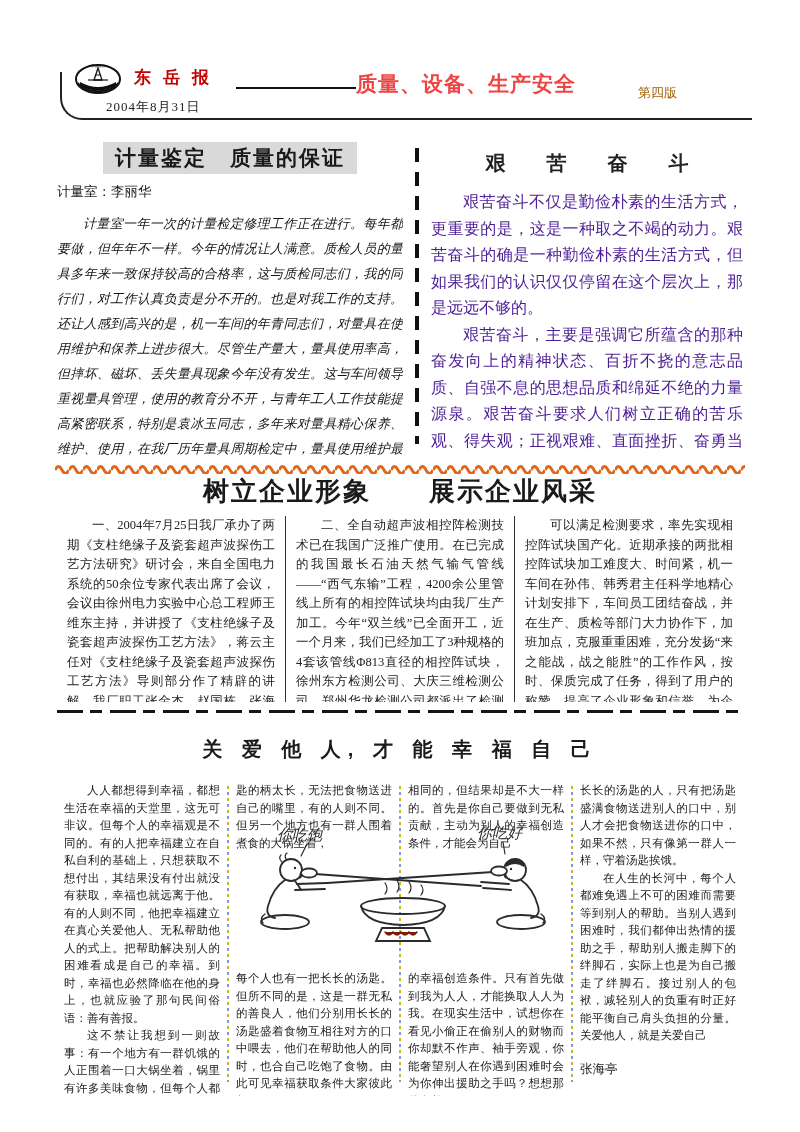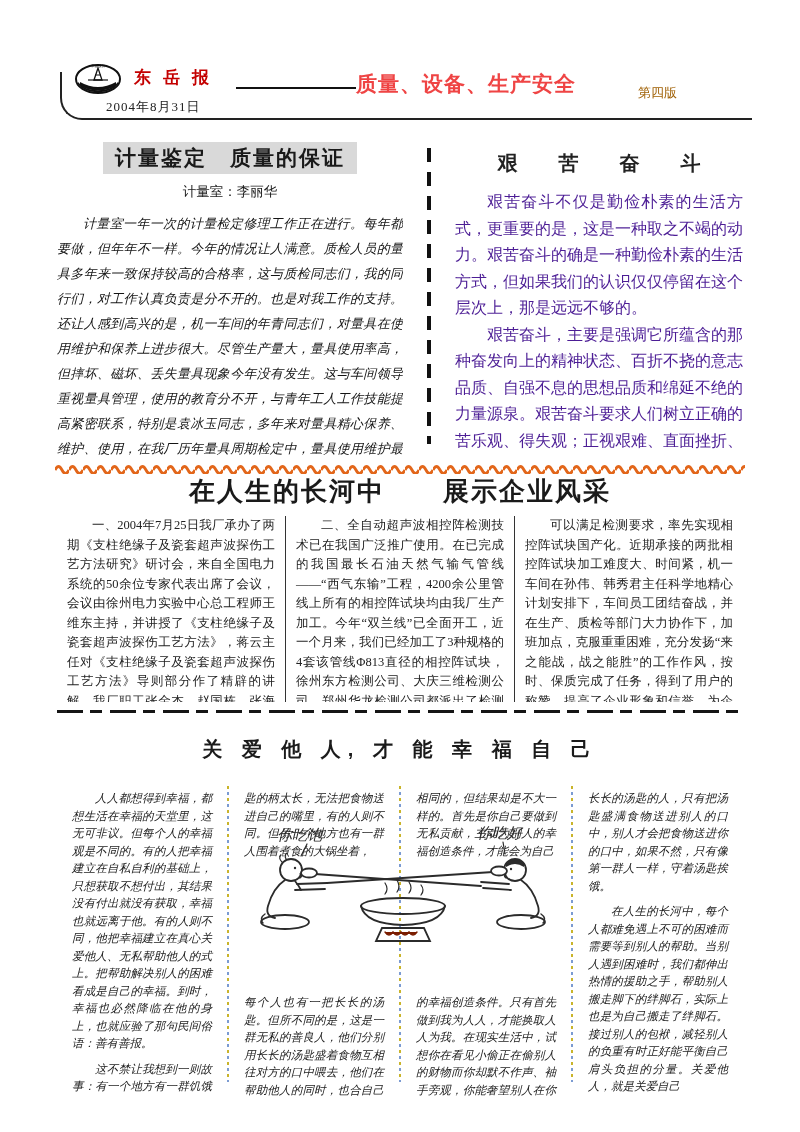--- a/index.html
+++ b/index.html
@@ -13,30 +13,30 @@
   .logo{position:absolute;left:14px;top:2px;}
   .paper-name{position:absolute;left:74px;top:6px;font-size:17px;font-weight:bold;color:#c40000;
               letter-spacing:12px;font-family:"DejaVu Serif","Liberation Serif",serif;}
   .mast-rule{position:absolute;left:176px;top:27px;width:120px;height:2px;background:#111;}
   .mast-date{position:absolute;left:46px;top:38px;font-size:13px;letter-spacing:1px;color:#222;}
   .section-title{position:absolute;left:296px;top:10px;font-size:21px;font-weight:bold;
                  font-family:"Liberation Sans","DejaVu Sans",sans-serif;letter-spacing:1px;color:#ef4444;}
   .page-no{position:absolute;left:578px;top:24px;font-size:13px;color:#a16207;}
 
   
-  .row1{position:absolute;left:57px;top:142px;width:686px;height:316px;display:flex;gap:12px;}
+  .row1{position:absolute;left:57px;top:142px;width:686px;height:316px;display:flex;}
   .art1{width:346px;height:316px;overflow:hidden;}
   .v-dash{width:4px;margin:6px 12px 0 12px;height:296px;
           background:repeating-linear-gradient(180deg,#111 0 14px,transparent 14px 24px);}
   .art2{flex:1;height:316px;overflow:hidden;}
 
   .art1-title{text-align:center;margin:4px 0 0 0;}
   .art1-title span{display:inline-block;background:#d9d9d9;padding:2px 12px;
                    font-size:21px;font-weight:bold;letter-spacing:2px;}
-  .art1-byline{text-align:center;font-size:13.5px;margin-top:9px;}
+  .art1-byline{font-size:13.5px;margin-top:9px;}
   .art1-body{margin-top:10px;font-size:13px;line-height:25px;text-align:justify;
              text-indent:2em;font-style:italic;color:#141414;}
 
   .art2-title{text-align:center;font-size:20px;font-weight:bold;letter-spacing:18px;
               margin:8px 0 0 18px;color:#222;}
   .art2-body{margin-top:12px;font-size:16px;line-height:26.5px;text-align:justify;
              text-indent:2em;color:#4c1d95;}
   .art2-body p{margin:0;}
 
   
@@ -58,21 +58,21 @@
           background:repeating-linear-gradient(90deg,#151515 0 26px,transparent 26px 33px,
                      #151515 33px 45px,transparent 45px 53px);}
 
   
   .art4-title{position:absolute;left:57px;top:736px;width:686px;text-align:center;
               font-size:20px;font-weight:bold;letter-spacing:7px;
               font-family:"Liberation Sans","DejaVu Sans",sans-serif;}
   .cols4{position:absolute;left:57px;top:782px;width:686px;height:314px;display:flex;}
   .col4{width:calc((100% - 6px)/4);padding:0 7px;font-size:11.5px;line-height:17.5px;
         text-align:justify;overflow:hidden;color:#222;box-sizing:border-box;}
-  .col4 p{margin:8px;font-style:italic;}
+  .col4 p{margin:0;}
   .col4 p.indent{text-indent:2em;}
   .dot-div{width:2px;margin-top:4px;height:296px;
            background:repeating-linear-gradient(180deg,#c9b42a 0 3px,transparent 3px 6px,
                       #7b9bd2 6px 9px,transparent 9px 12px);}
   .spacer{height:118px;}
   .cartoon{position:absolute;left:178px;top:44px;}
   .art4-author{text-align:left;padding-right:12px;margin-top:16px;font-size:12.5px;}
 </style>
 </head>
 <body>
@@ -125,21 +125,21 @@
       <defs>
         <pattern id="wv" width="14" height="12" patternUnits="userSpaceOnUse">
           <path d="M0 8 Q 3.5 1 7 8 T 14 8" fill="none" stroke="#e2661a" stroke-width="2.8"></path>
         </pattern>
       </defs>
       <rect width="690" height="12" fill="url(#wv)"></rect>
     </svg>
   </div>
 
   <div class="art3-title">
-    <span>在人生的长河中</span><span class="gap"></span><span>展示企业风采</span>
+    <span>树立企业形象</span><span class="gap"></span><span>展示企业风采</span>
   </div>
 
   <div class="cols3">
     <div class="col3">
       <p>一、2004年7月25日我厂承办了两期《支柱绝缘子及瓷套超声波探伤工艺方法研究》研讨会，来自全国电力系统的50余位专家代表出席了会议，会议由徐州电力实验中心总工程师王维东主持，并讲授了《支柱绝缘子及瓷套超声波探伤工艺方法》，蒋云主任对《支柱绝缘子及瓷套超声波探伤工艺方法》导则部分作了精辟的讲解。我厂职工张金杰、赵国栋、张海鹏、魏忠磊、郑玉粉等同志在会议上积极与专家代表沟通、交流，充分展示了我们企业的风采，树立了企业形象。大会取得了圆满成功！</p>
     </div>
     <div class="col3">
       <p>二、全自动超声波相控阵检测技术已在我国广泛推广使用。在已完成的我国最长石油天然气输气管线——“西气东输”工程，4200余公里管线上所有的相控阵试块均由我厂生产加工。今年“双兰线”已全面开工，近一个月来，我们已经加工了3种规格的4套该管线Φ813直径的相控阵试块，徐州东方检测公司、大庆三维检测公司、郑州华龙检测公司都派出了检测车到我厂测试验收。与此同时海洋石油检测公司也在我厂定做了5种规格8套相控阵试块。这说明了我们相控阵试块加工技术完全</p>
     </div>
     <div class="col3">

